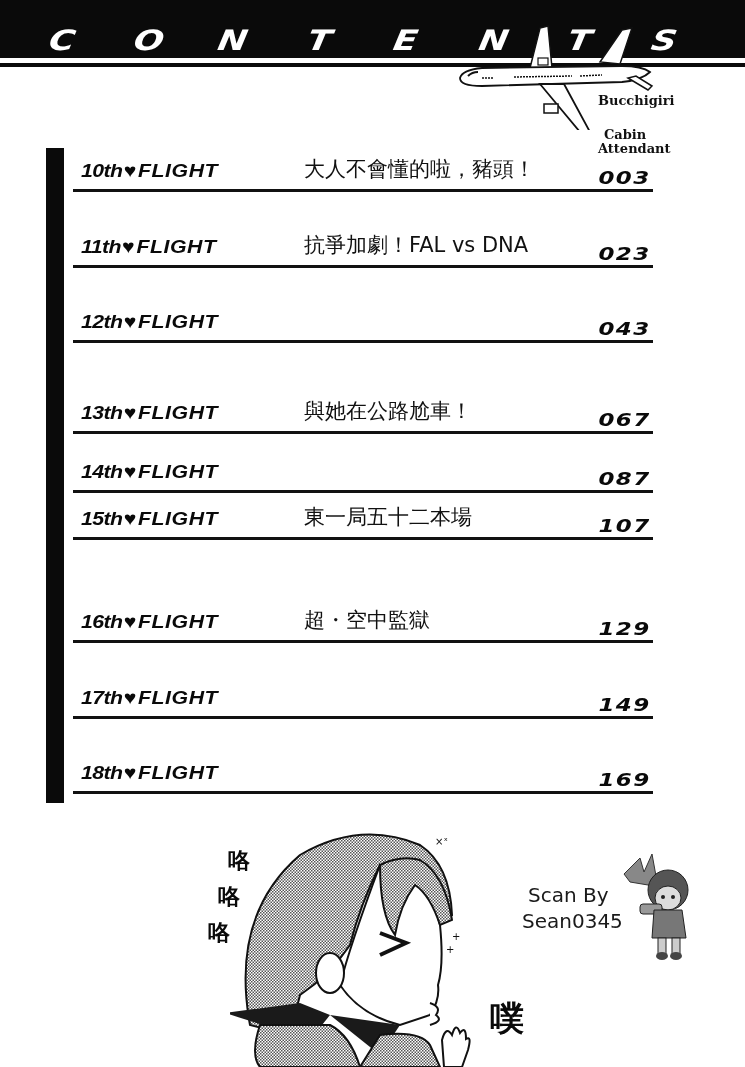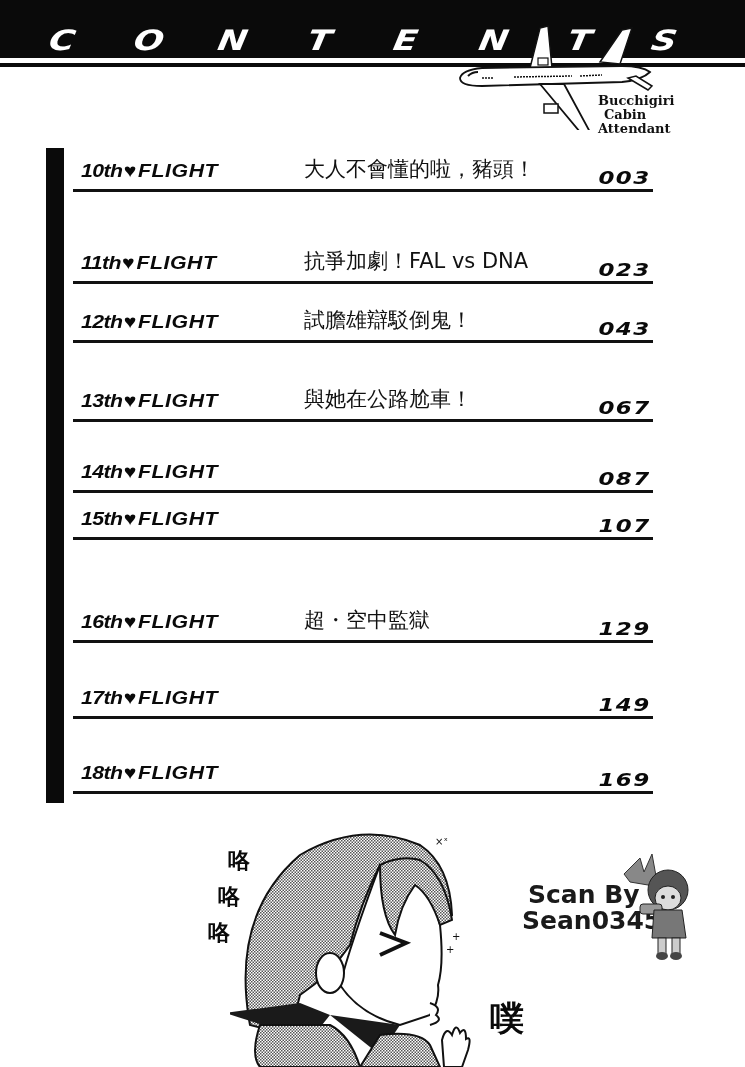--- a/index.html
+++ b/index.html
@@ -22,21 +22,21 @@
     letter-spacing:0;
   }
   
   .airplane { position:absolute; left:452px; top:20px; width:212px; height:110px; }
   .logo-text {
     position:absolute; left:598px; top:94px; width:90px;
     font-family: "DejaVu Serif", serif; font-weight:bold;
     font-size:13px; line-height:14px; color:#111;
   }
   .logo-line { display:block; }
-  .logo-line:nth-child(2) { padding-left:6px; }
+  .logo-line:nth-child(2) { padding-left:6px;margin-top:20px; }
 
   
   .side-bar { position:absolute; left:46px; top:148px; width:18px; height:655px; background:#0a0a0a; }
 
   
   .toc-row { position:absolute; left:73px; width:580px; height:76px; }
   .toc-row .rule { position:absolute; left:0; bottom:0; width:580px; height:3px; background:#111; }
   .flight-label {
     position:absolute; left:8px; bottom:12px;
     font-family: "Liberation Sans", sans-serif; font-weight:bold; font-style:italic;
@@ -55,21 +55,21 @@
     font-family: "DejaVu Sans", sans-serif; font-weight:bold; font-style:italic;
     font-size:17px; line-height:17px; color:#0a0a0a;
     transform:scaleX(1.35); transform-origin:right bottom; letter-spacing:1px;
   }
 
   
   .illustration { position:absolute; left:230px; top:825px; width:290px; height:242px; }
   .sfx { position:absolute; font-family: "DejaVu Sans", sans-serif; font-weight:bold; color:#0a0a0a; }
   .scan-credit {
     position:absolute; left:522px; top:882px;
-    font-family: "DejaVu Sans", sans-serif; font-weight:bold; font-size:25px; line-height:26px; color:#1a1a1a;
+    font-family: "DejaVu Sans", sans-serif; font-weight:normal; font-size:20px; line-height:26px; color:#1a1a1a;
   }
   .scan-credit span { display:block; }
   .scan-credit span:first-child { padding-left:6px; }
   .mascot { position:absolute; left:622px; top:852px; width:76px; height:110px; }
 </style>
 </head>
 <body>
 
 <div class="header-band"></div>
 <div class="header-rule"></div>
@@ -114,45 +114,45 @@
 
 <div class="side-bar"></div>
 
 <div>
   <div class="toc-row" style="top:116px">
     <span class="flight-label"><span class="num">10th</span><span class="heart">♥</span><span>FLIGHT</span></span>
     <span class="chapter-title">大人不會懂的啦，豬頭！</span>
     <span class="page-num">003</span>
     <div class="rule"></div>
   </div>
-  <div class="toc-row" style="top:208px">
+  <div class="toc-row" style="top:192px">
     <span class="flight-label"><span class="num">11th</span><span class="heart">♥</span><span>FLIGHT</span></span>
     <span class="chapter-title">抗爭加劇！FAL vs DNA</span>
     <span class="page-num">023</span>
     <div class="rule"></div>
   </div>
   <div class="toc-row" style="top:267px">
     <span class="flight-label"><span class="num">12th</span><span class="heart">♥</span><span>FLIGHT</span></span>
-    <span class="chapter-title">試膽雄辯駁倒鬼！</span>
     <span class="page-num">043</span>
     <div class="rule"></div>
   </div>
-  <div class="toc-row" style="top:346px">
+  <div class="toc-row" style="top:358px">
     <span class="flight-label"><span class="num">13th</span><span class="heart">♥</span><span>FLIGHT</span></span>
     <span class="chapter-title">與她在公路尬車！</span>
     <span class="page-num">067</span>
     <div class="rule"></div>
   </div>
   <div class="toc-row" style="top:417px">
     <span class="flight-label"><span class="num">14th</span><span class="heart">♥</span><span>FLIGHT</span></span>
     <span class="page-num">087</span>
     <div class="rule"></div>
   </div>
   <div class="toc-row" style="top:464px">
     <span class="flight-label"><span class="num">15th</span><span class="heart">♥</span><span>FLIGHT</span></span>
+    <span class="chapter-title">東一局五十二本場</span>
     <span class="page-num">107</span>
     <div class="rule"></div>
   </div>
   <div class="toc-row" style="top:567px">
     <span class="flight-label"><span class="num">16th</span><span class="heart">♥</span><span>FLIGHT</span></span>
     <span class="chapter-title">超・空中監獄</span>
     <span class="page-num">129</span>
     <div class="rule"></div>
   </div>
   <div class="toc-row" style="top:643px">

